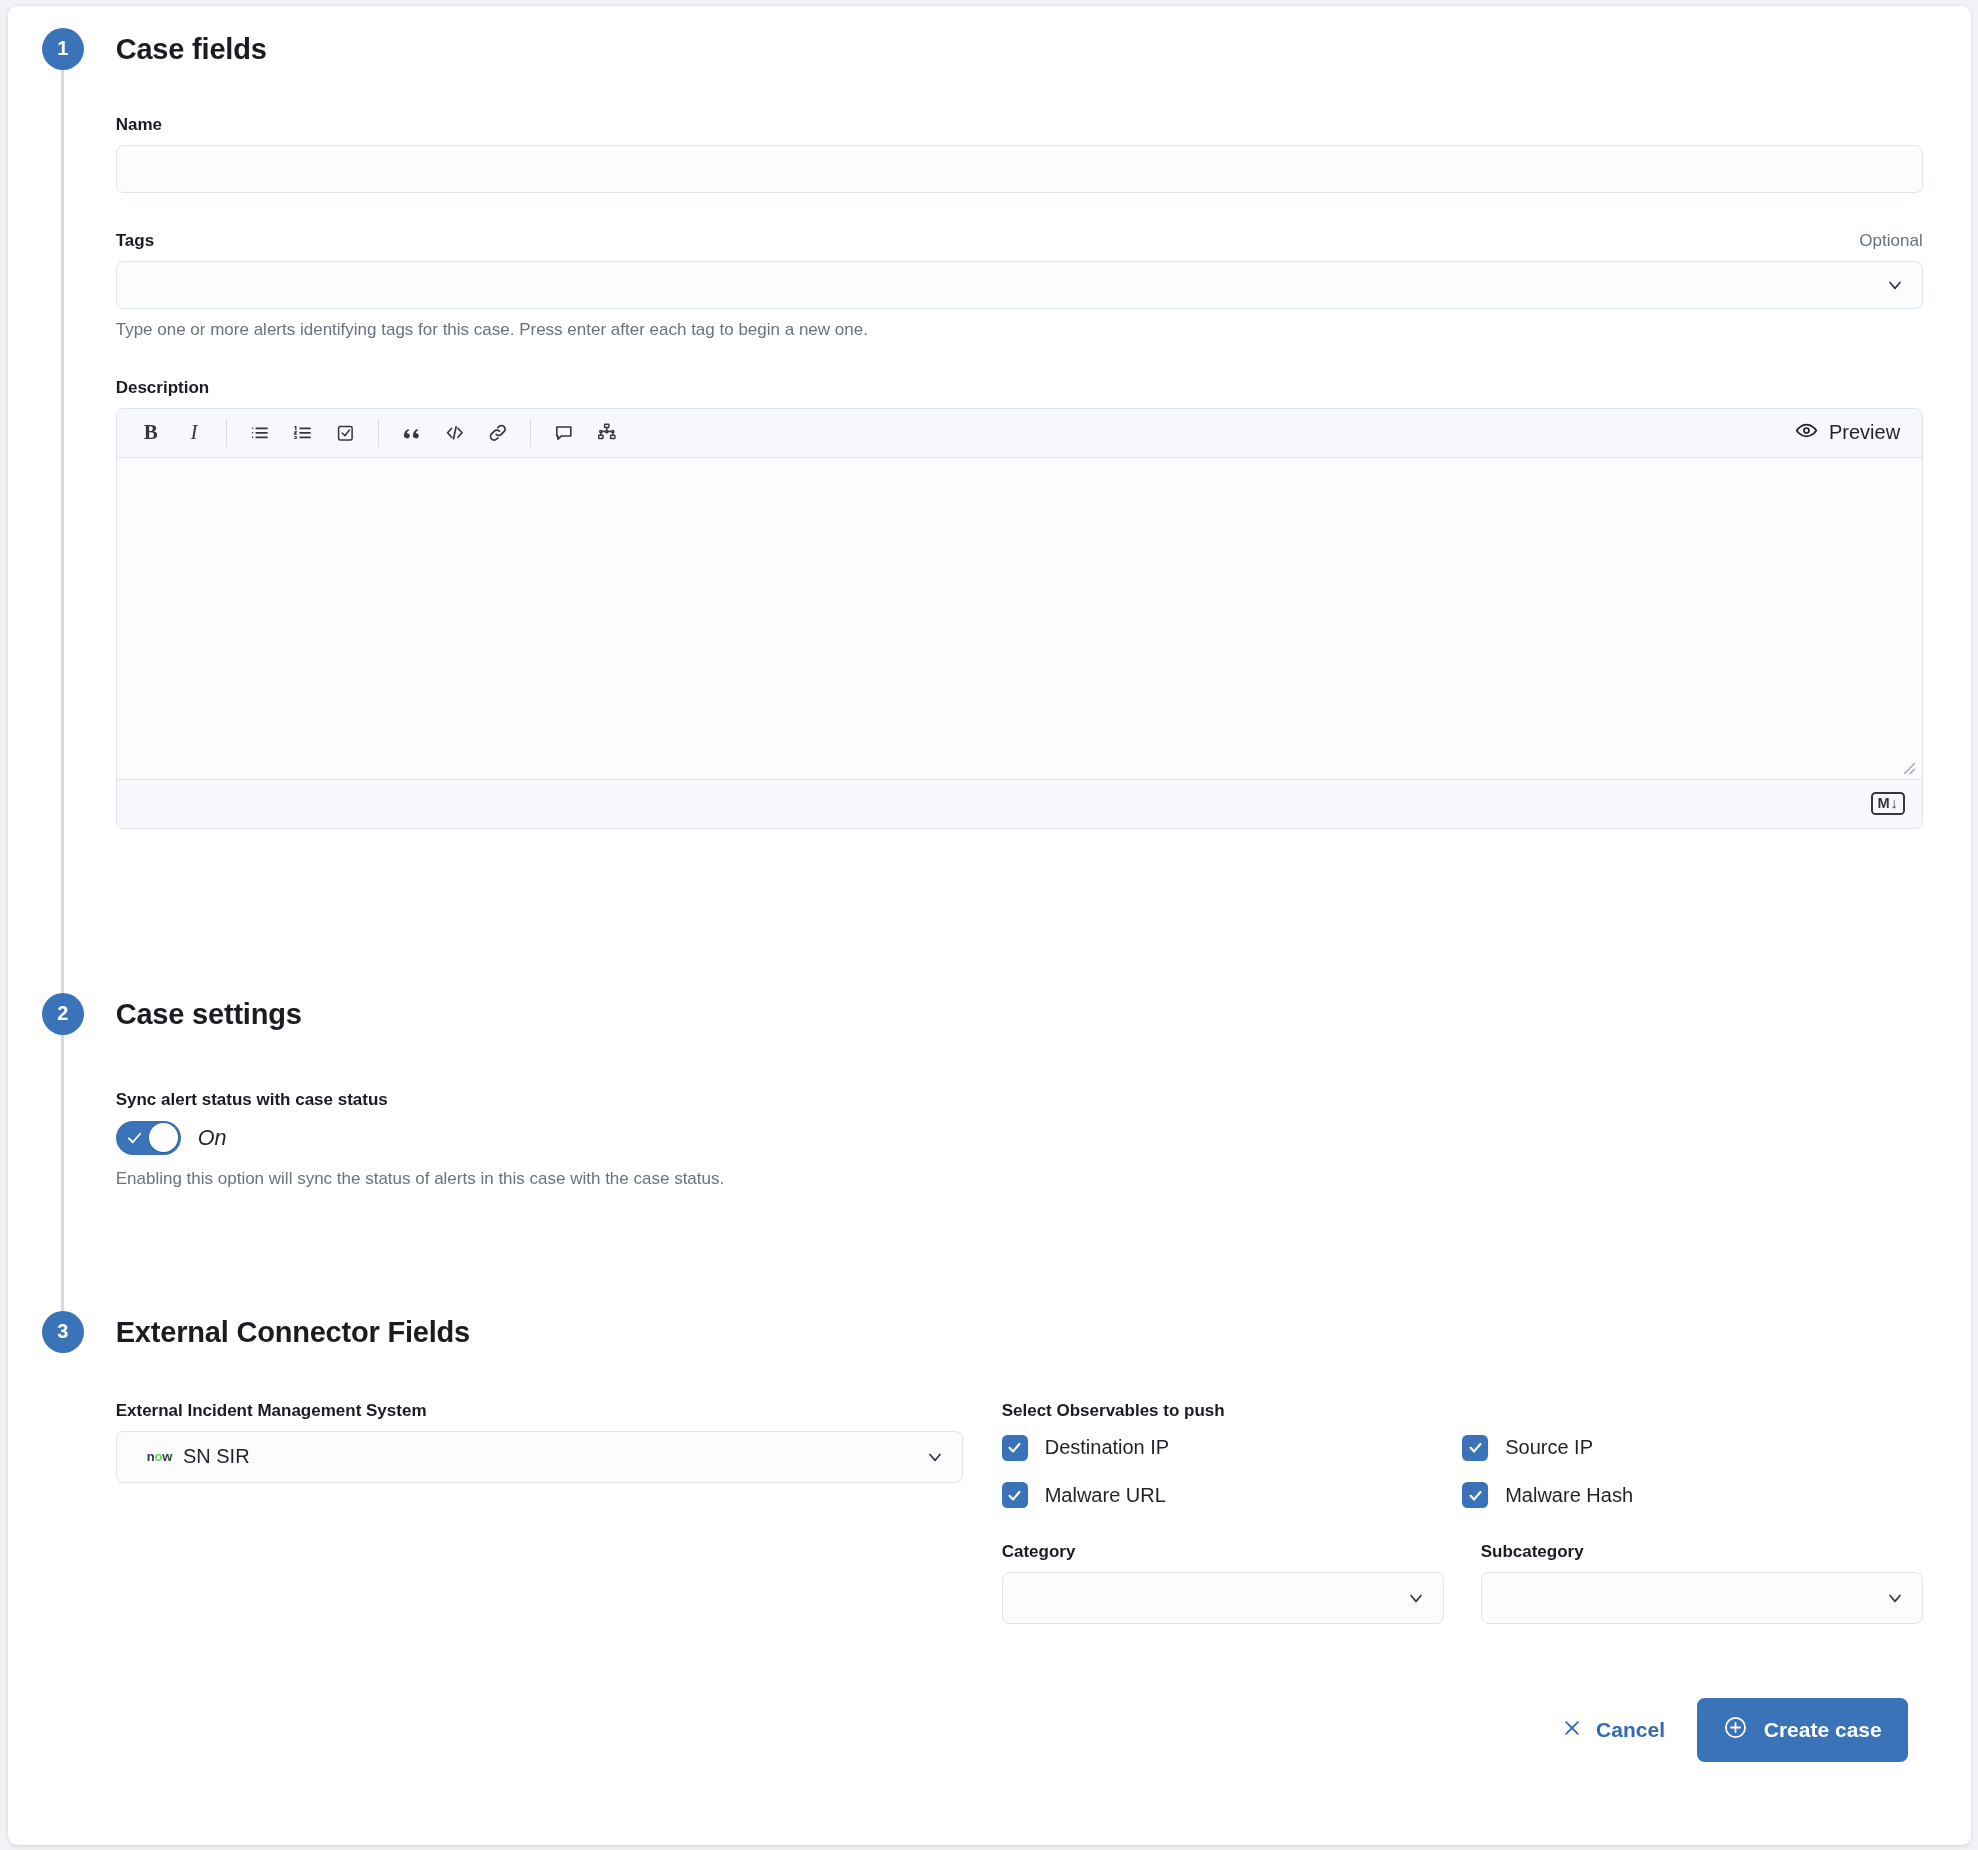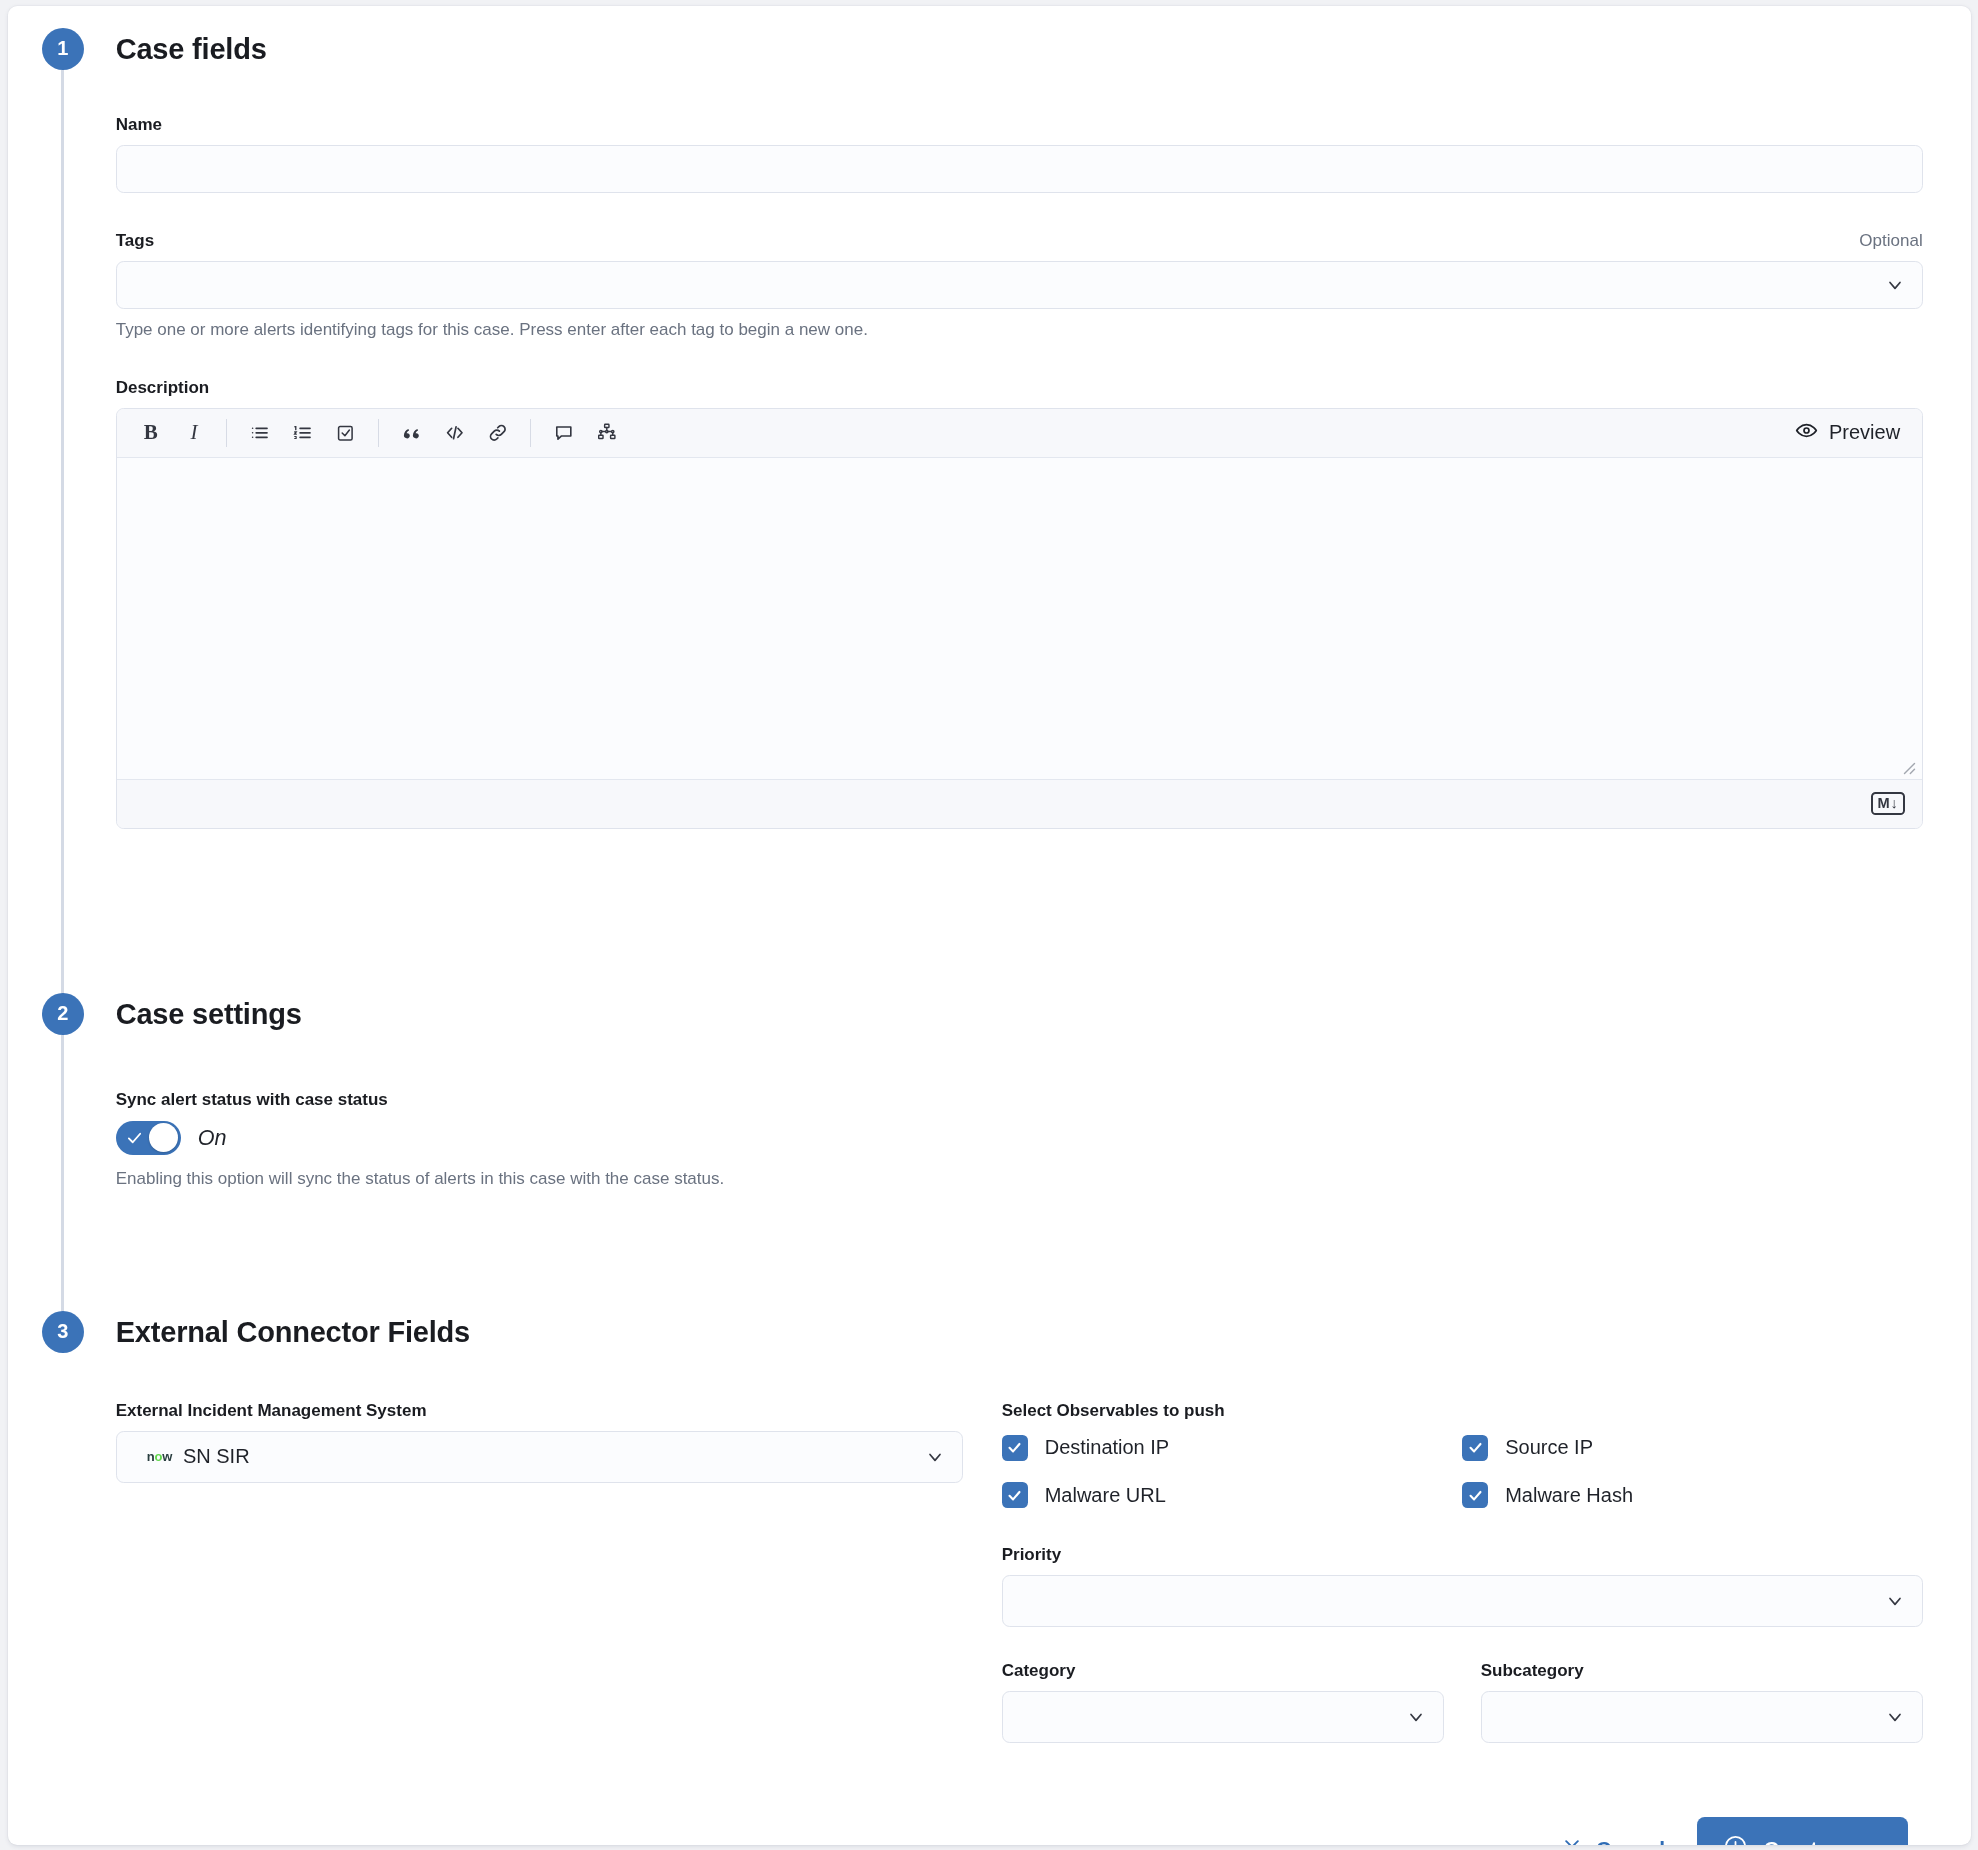--- a/index.html
+++ b/index.html
@@ -580,31 +580,20 @@
             <label class="obs-item" style="margin-bottom:0;">
               <span class="cb">
                 <svg width="17" height="17" viewBox="0 0 24 24" fill="none" stroke="#ffffff" stroke-width="3" stroke-linecap="round" stroke-linejoin="round">
                     <polyline points="5 12.5 10 17.5 19 7"></polyline>
                   </svg>
               </span>
               <span class="obs-label">Malware Hash</span>
             </label>
           </div>
 
-          <div class="field" style="margin-top:37px;">
-            <div class="field-label">Priority</div>
-            <div class="select-box" style="height:52px;">
-              <span class="select-value"></span>
-              <span class="chev">
-                <svg width="20" height="20" viewBox="0 0 24 24" fill="none" stroke="#343741" stroke-width="2" stroke-linecap="round" stroke-linejoin="round">
-                    <polyline points="6 9 12 16 18 9"></polyline>
-                  </svg>
-              </span>
-            </div>
-          </div>
 
           <div class="two-col" style="margin-top:34px;">
             <div class="field">
               <div class="field-label">Category</div>
               <div class="select-box" style="height:52px;">
                 <span class="select-value"></span>
                 <span class="chev">
                   <svg width="20" height="20" viewBox="0 0 24 24" fill="none" stroke="#343741" stroke-width="2" stroke-linecap="round" stroke-linejoin="round">
                       <polyline points="6 9 12 16 18 9"></polyline>
                     </svg>

